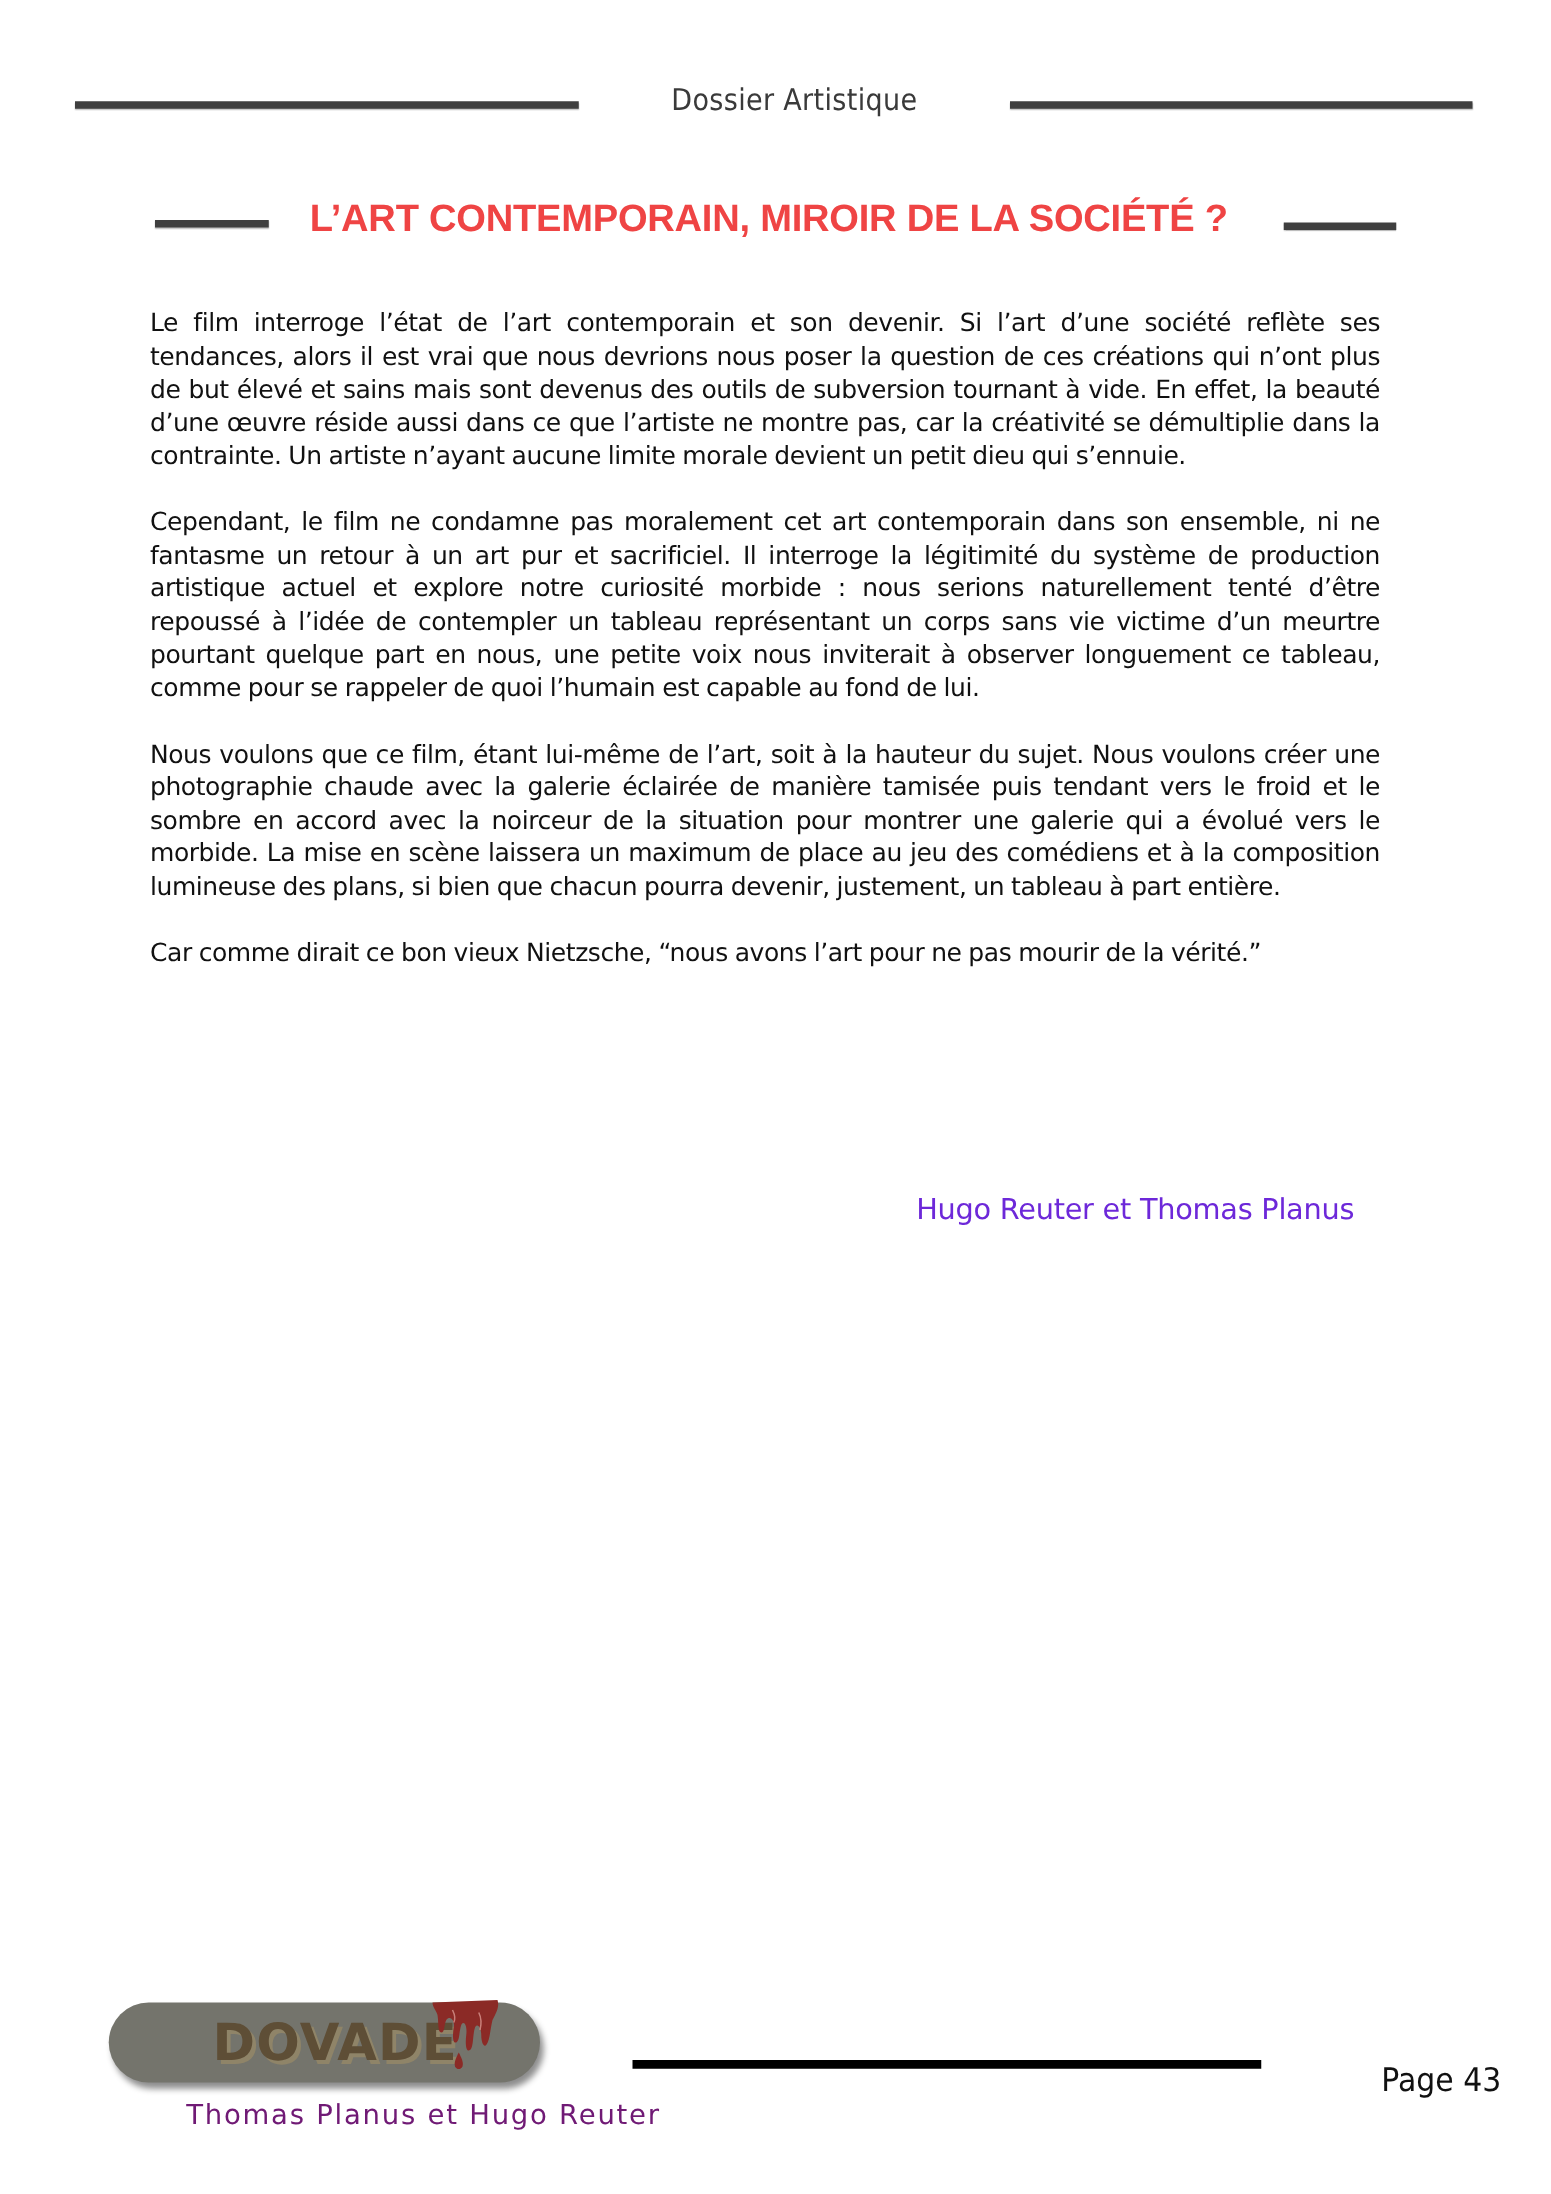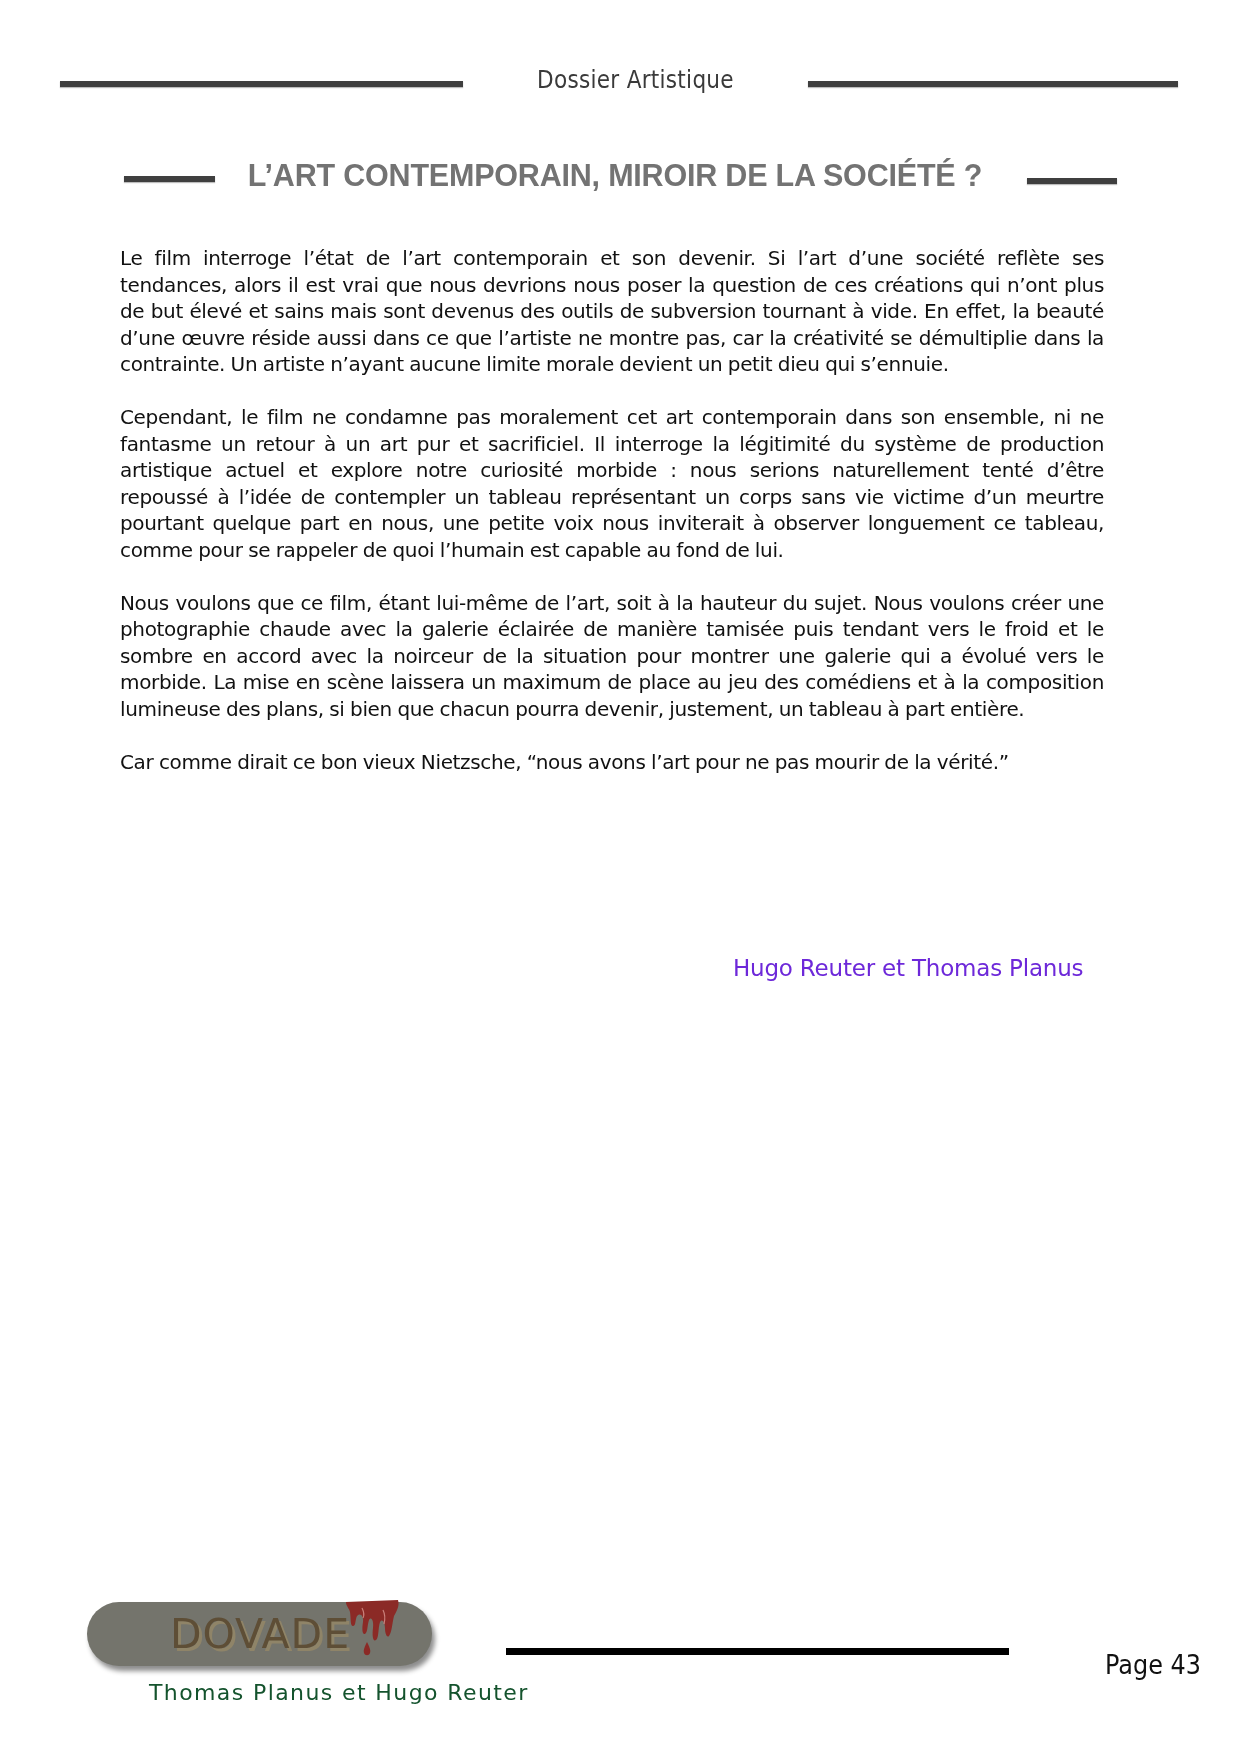--- a/index.html
+++ b/index.html
@@ -4,35 +4,35 @@
 <style>
   html, body { margin: 0; padding: 0; background: #ffffff; }
   body { width: 1241px; height: 1755px; position: relative; overflow: hidden;
          font-family: "DejaVu Sans", sans-serif; color: #111; }
   .bar { position: absolute; background: #3f3f3f; box-shadow: 0 1px 1px #bdbdbd; }
   .running-head { position: absolute; top: 66px; left: 463px; width: 345px; text-align: center;
                   font-family: "DejaVu Sans", sans-serif; font-size: 24px; color: #3a3a3a;
                   letter-spacing: 0.3px; transform: scaleX(0.9); }
   .title { position: absolute; top: 158px; left: 215px; width: 800px; text-align: center;
            font-family: "Liberation Sans", sans-serif; font-weight: bold; font-size: 30.5px;
-           color: #737373; letter-spacing: -0.2px; }
+           color: #ef4444; letter-spacing: -0.2px; }
   .body-text { position: absolute; top: 245px; left: 120px; width: 984px;
                font-family: "DejaVu Sans", sans-serif; font-size: 20px; line-height: 26.6px;
                color: #111; text-align: justify; letter-spacing: -0.35px; word-spacing: -0.5px; }
   .body-text p { margin: 0 0 26px 0; }
   .signature { position: absolute; top: 955px; left: 733px; font-family: "DejaVu Sans", sans-serif;
                font-size: 23px; color: #6d28d9; letter-spacing: -0.2px; }
   .logo { position: absolute; left: 87px; top: 1602px; width: 345px; height: 64px; border-radius: 32px;
           background: #74746c; box-shadow: 3px 5px 5px rgba(0,0,0,0.45); }
   .logo-text { position: absolute; left: 83px; top: 8px; font-family: "DejaVu Sans", sans-serif;
-               font-weight: normal; font-size: 41px; color: #5e4e36; letter-spacing: 1px;
+               font-weight: bold; font-size: 41px; color: #5e4e36; letter-spacing: 1px;
                text-shadow: 3px 3px 0 #8f8468; }
   .logo-drip { position: absolute; left: 255px; top: -4px; }
   .footer-credit { position: absolute; top: 1680px; left: 149px; font-family: "DejaVu Sans", sans-serif;
-                   font-size: 22px; color: #14532d; letter-spacing: 1.4px; }
+                   font-size: 22px; color: #701a75; letter-spacing: 1.4px; }
   .footer-rule { position: absolute; left: 506px; top: 1648px; width: 503px; height: 7px; background: #000; }
   .page-num { position: absolute; top: 1650px; left: 1105px; font-family: "DejaVu Sans", sans-serif;
               font-size: 26px; color: #111; transform: scaleX(0.92); transform-origin: left; }
 </style>
 </head>
 <body>
 
 <div class="bar" style="left:60px; top:81px; width:403px; height:6px;"></div>
 <div class="running-head">Dossier Artistique</div>
 <div class="bar" style="left:808px; top:81px; width:370px; height:6px;"></div>

